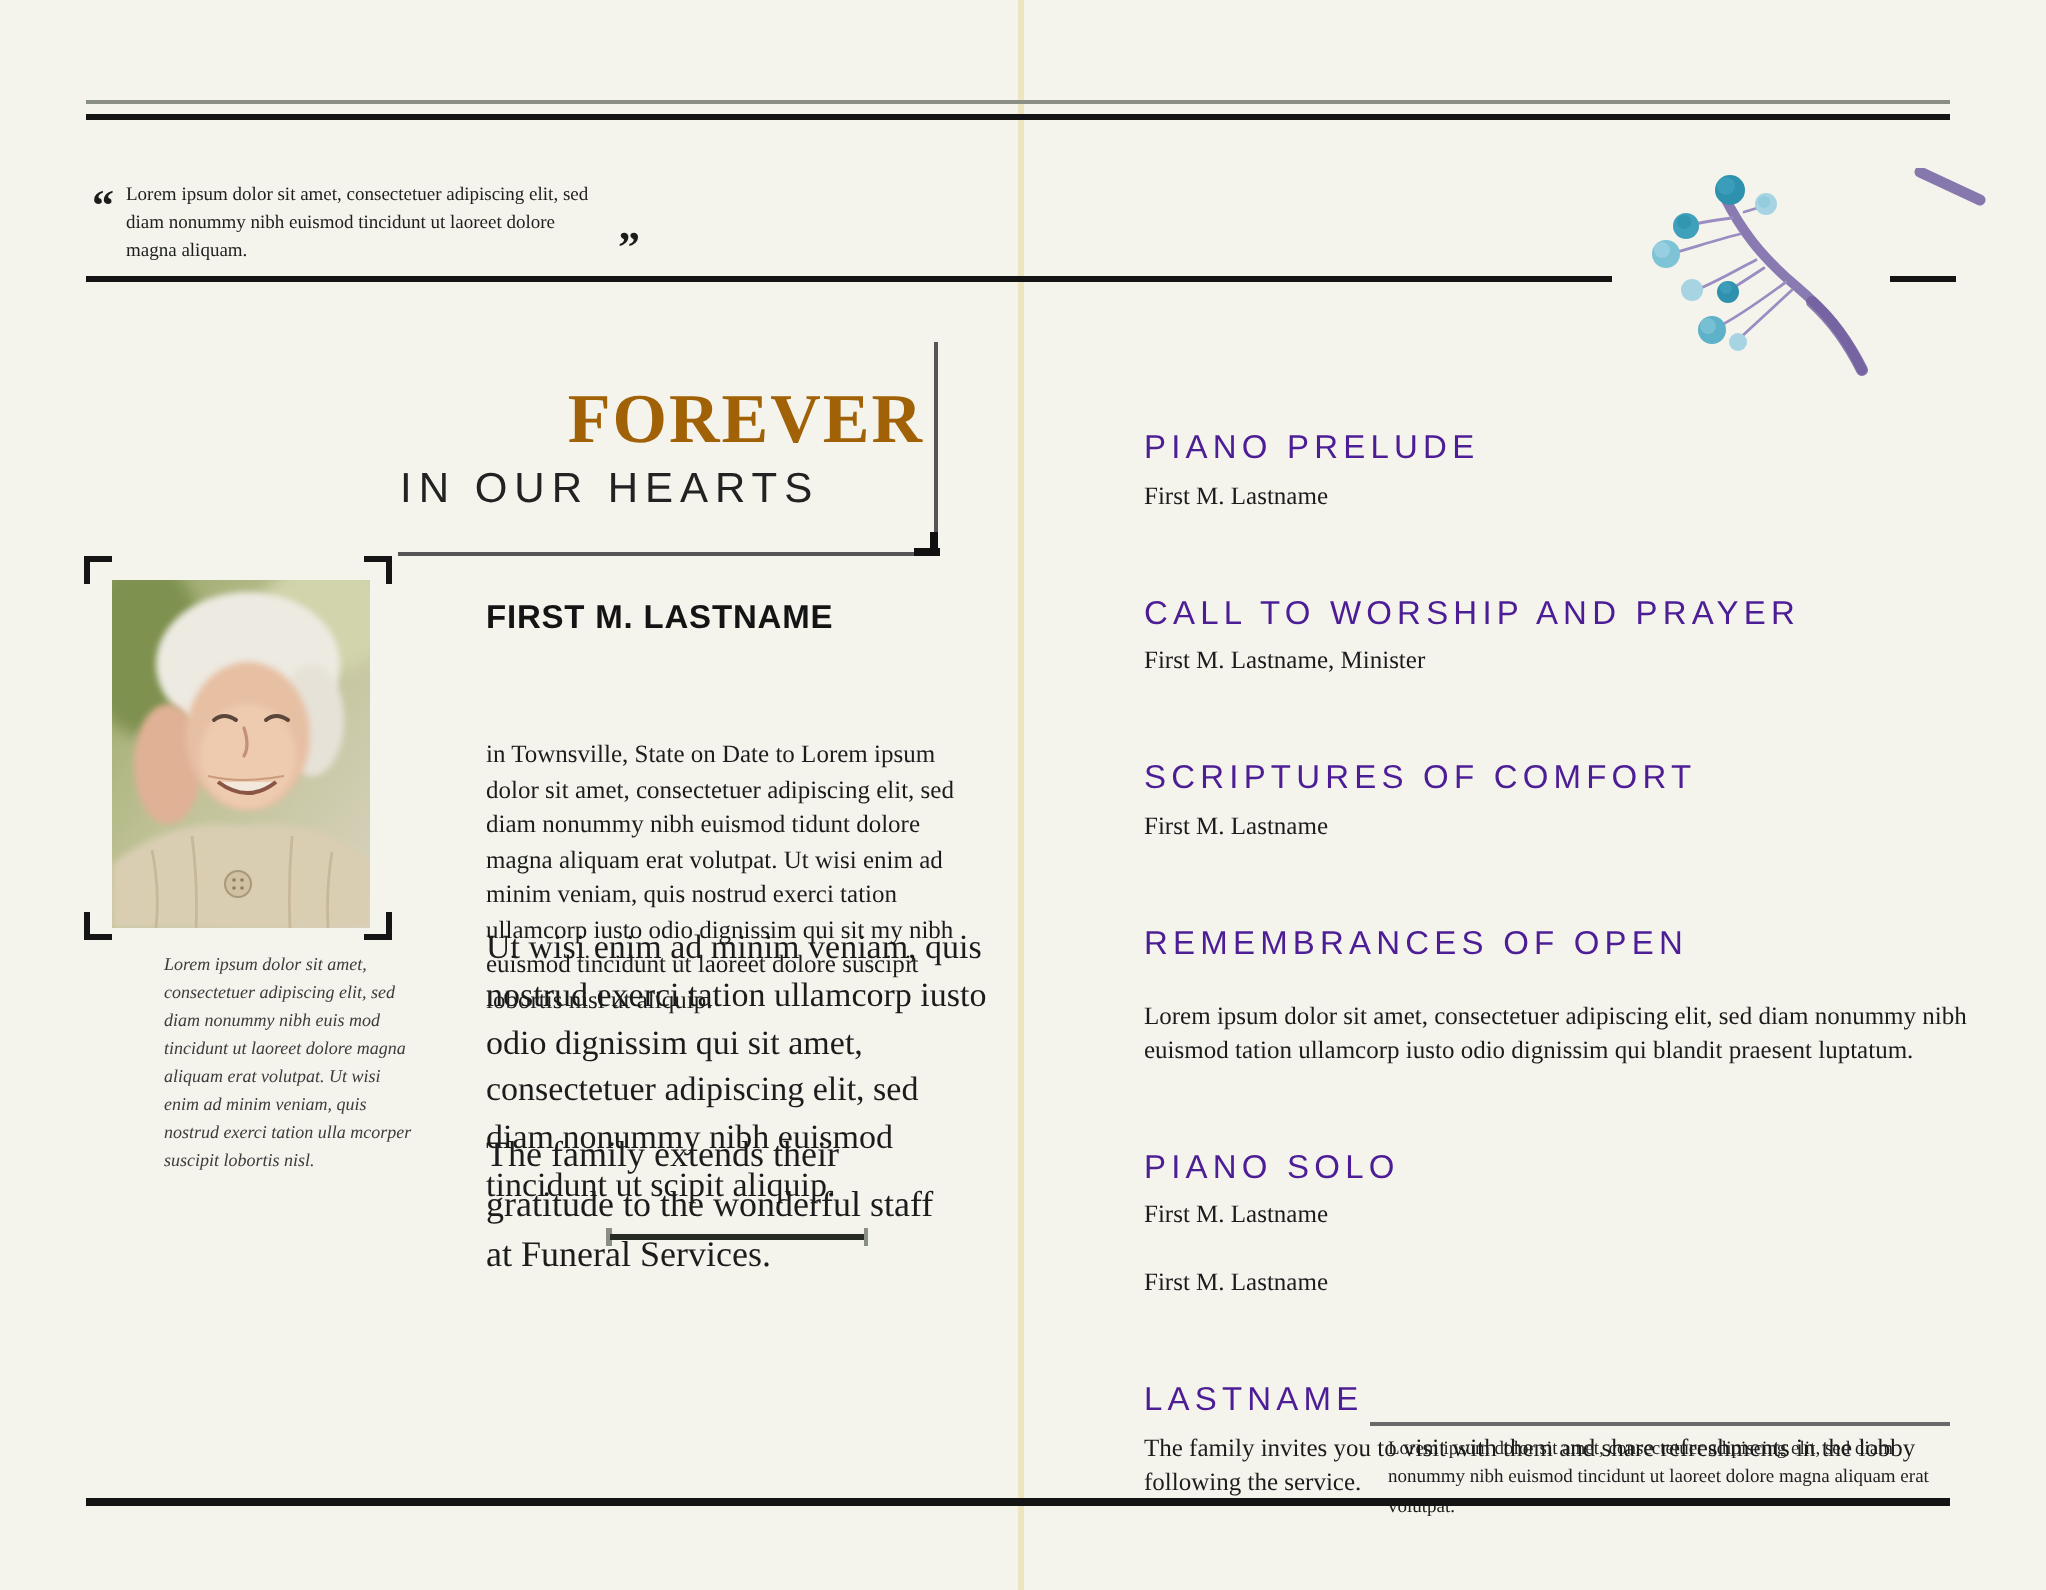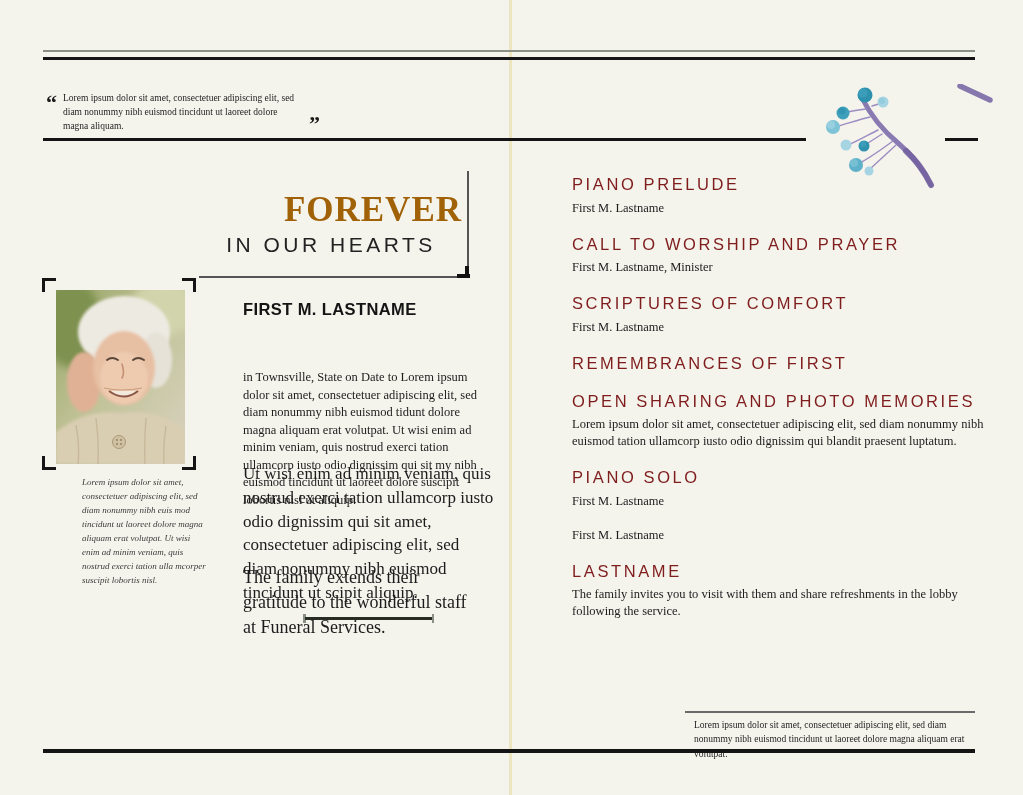--- a/index.html
+++ b/index.html
@@ -17,21 +17,21 @@
 
   
   .quote-wrap { position:absolute; left:46px; top:92px; width:290px; display:flex; align-items:flex-start; }
   .quote-mark { font-family:"Liberation Serif", serif; font-weight:bold; font-size:22px; line-height:1; color:#1c1c1c; }
   .quote-mark.close { align-self:flex-end; margin-left:4px; margin-bottom:-2px; }
   .quote-text { font-size:9.5px; line-height:1.45; color:#1e1e1e; margin-left:6px; max-width:242px; }
 
   
   .title-main { position:absolute; left:200px; top:190px; width:262px; text-align:right;
     font-family:Liberation Serif, serif; font-weight:700; font-size:35px; letter-spacing:1px; color:#a16207; }
-  .title-sub { position:absolute; left:200px; top:233px; width:262px; text-align:center;
+  .title-sub { position:absolute; left:200px; top:233px; width:262px; 
     font-family:"Liberation Sans", sans-serif; font-weight:400; font-size:21px; letter-spacing:3.5px; color:#222; }
   .title-vline { position:absolute; left:467px; top:171px; width:1.5px; height:106px; background:#555; }
   .title-hline { position:absolute; left:199px; top:276px; width:258px; height:1.5px; background:#555; }
   .title-corner-v { position:absolute; left:465px; top:266px; width:4px; height:12px; background:#111; }
   .title-corner-h { position:absolute; left:457px; top:274px; width:13px; height:4px; background:#111; }
 
   
   .bracket { position:absolute; width:14px; height:14px; }
   .bracket:before, .bracket:after { content:""; position:absolute; background:#151515; }
   .bracket.tl:before { left:0; top:0; width:3px; height:14px; } .bracket.tl:after { left:0; top:0; width:14px; height:3px; }
@@ -54,21 +54,21 @@
 
   .divider { position:absolute; left:303px; top:612px; width:131px; height:12px; }
   .divider .bar { position:absolute; left:2px; right:2px; top:5px; height:3px; background:#262b24; }
   .divider .cap { position:absolute; top:1.5px; width:2.5px; height:9px; background:#8a8f85; }
   .divider .cap.l { left:0; } .divider .cap.r { right:0; }
 
   
   .program { position:absolute; left:572px; top:174px; width:420px; }
   .program-item { margin-bottom:17px; }
   .program-title { font-family:"Liberation Sans", sans-serif; font-weight:400; font-size:16.5px;
-    letter-spacing:2.6px; color:#7f1d1d; line-height:1.25; margin-bottom:5px; }
+    letter-spacing:2.6px; color:#4c1d95; line-height:1.25; margin-bottom:5px;margin-top:40px; }
   .program-detail { font-size:12.5px; line-height:1.36; color:#1c1c1c; max-width:418px; }
 
   
   .footer-line { position:absolute; left:685px; top:711px; width:290px; height:1.5px; background:#6a6a6a; }
   .footer-note { position:absolute; left:694px; top:718px; width:282px; font-size:9.5px; line-height:1.5; color:#1e1e1e; }
 
   
   .flower { position:absolute; left:798px; top:84px; width:196px; height:108px; }
   .flower svg { display:block; width:100%; height:100%; }
 </style>
@@ -213,24 +213,23 @@
     </div>
     <div class="program-item">
       <div class="program-title">CALL TO WORSHIP AND PRAYER</div>
       <div class="program-detail">First M. Lastname, Minister</div>
     </div>
     <div class="program-item">
       <div class="program-title">SCRIPTURES OF COMFORT</div>
       <div class="program-detail">First M. Lastname</div>
     </div>
     <div class="program-item">
-      <div class="program-title">REMEMBRANCES OF FIRST</div>
-    </div>
-    <div class="program-item">
-      <div class="program-title">OPEN SHARING AND PHOTO MEMORIES</div>
+      <div class="program-title">REMEMBRANCES OF OPEN</div>
+    </div>
+    <div class="program-item">
       <div class="program-detail">Lorem ipsum dolor sit amet, consectetuer adipiscing elit, sed diam nonummy nibh euismod tation ullamcorp iusto odio dignissim qui blandit  praesent luptatum.</div>
     </div>
     <div class="program-item">
       <div class="program-title">PIANO SOLO</div>
       <div class="program-detail">First M. Lastname</div>
     </div>
     <div class="program-item">
       <div class="program-detail">First M. Lastname</div>
     </div>
     <div class="program-item">

